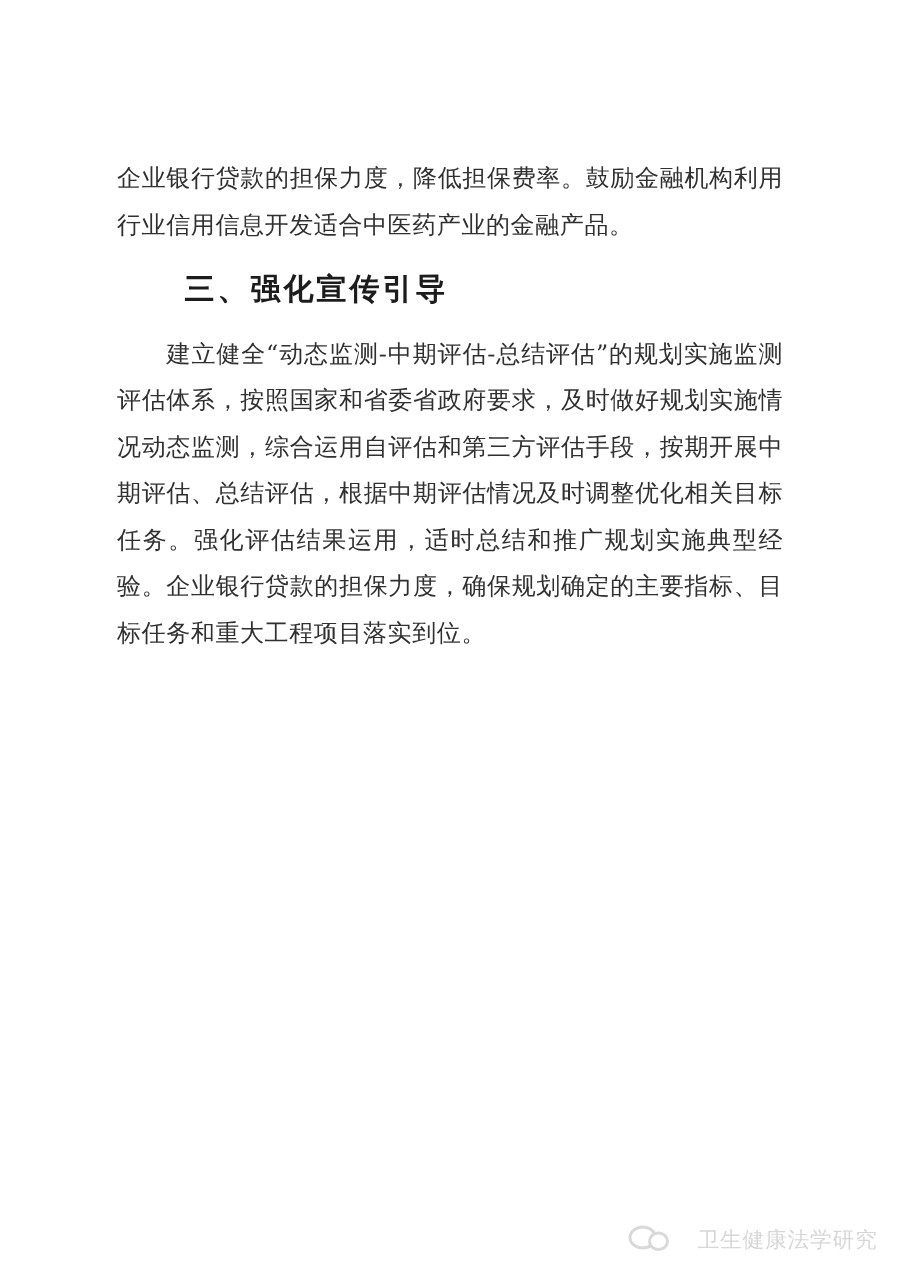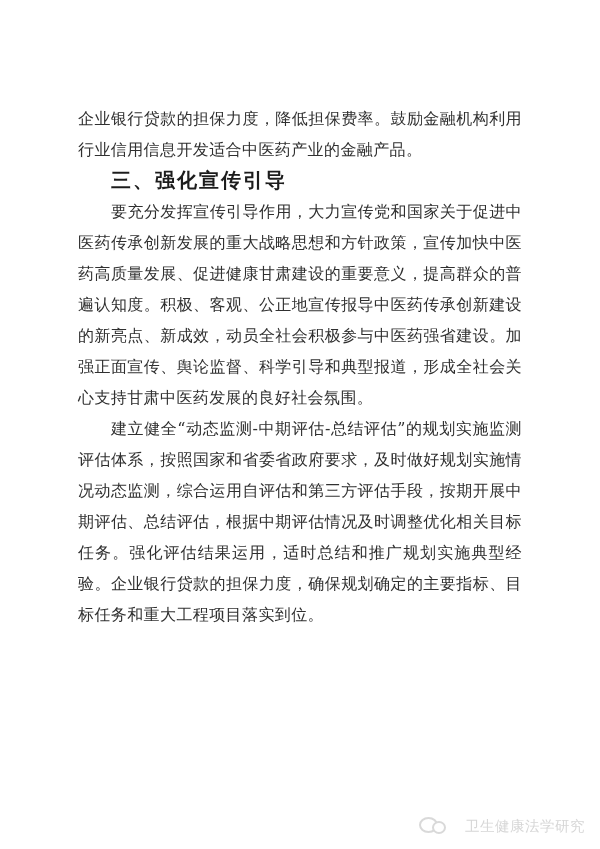--- a/index.html
+++ b/index.html
@@ -29,21 +29,21 @@
     letter-spacing: 0.4px;
     color: #303030;
     text-align: justify;
     text-align-last: left;
     text-justify: inter-ideograph;
   }
   .indent {
     text-indent: 33px;
   }
   .heading {
-    margin: 0;
+    margin: 12px;
     font-family: "DejaVu Sans", sans-serif;
     font-weight: bold;
     font-size: 20px;
     line-height: 31px;
     letter-spacing: 2px;
     color: #1c1c1c;
     text-indent: 33px;
   }
   .watermark {
     position: absolute;
@@ -86,21 +86,20 @@
     white-space: nowrap;
   }
 </style>
 </head>
 <body>
 
 <div class="page">
   <div class="content">
     <p class="body-text">企业银行贷款的担保力度，降低担保费率。鼓励金融机构利用行业信用信息开发适合中医药产业的金融产品。</p>
     <h2 class="heading">三、强化宣传引导</h2>
-    <p class="body-text indent">要充分发挥宣传引导作用，大力宣传党和国家关于促进中医药传承创新发展的重大战略思想和方针政策，宣传加快中医药高质量发展、促进健康甘肃建设的重要意义，提高群众的普遍认知度。积极、客观、公正地宣传报导中医药传承创新建设的新亮点、新成效，动员全社会积极参与中医药强省建设。加强正面宣传、舆论监督、科学引导和典型报道，形成全社会关心支持甘肃中医药发展的良好社会氛围。</p>
     <p class="body-text indent">建立健全“动态监测-中期评估-总结评估”的规划实施监测评估体系，按照国家和省委省政府要求，及时做好规划实施情况动态监测，综合运用自评估和第三方评估手段，按期开展中期评估、总结评估，根据中期评估情况及时调整优化相关目标任务。强化评估结果运用，适时总结和推广规划实施典型经验。企业银行贷款的担保力度，确保规划确定的主要指标、目标任务和重大工程项目落实到位。</p>
   </div>
 
   <div class="watermark">
     <span class="wm-icon">
       <span class="bubble big"></span>
       <span class="bubble small"></span>
     </span>
     <span class="wm-text">卫生健康法学研究</span>
   </div>

